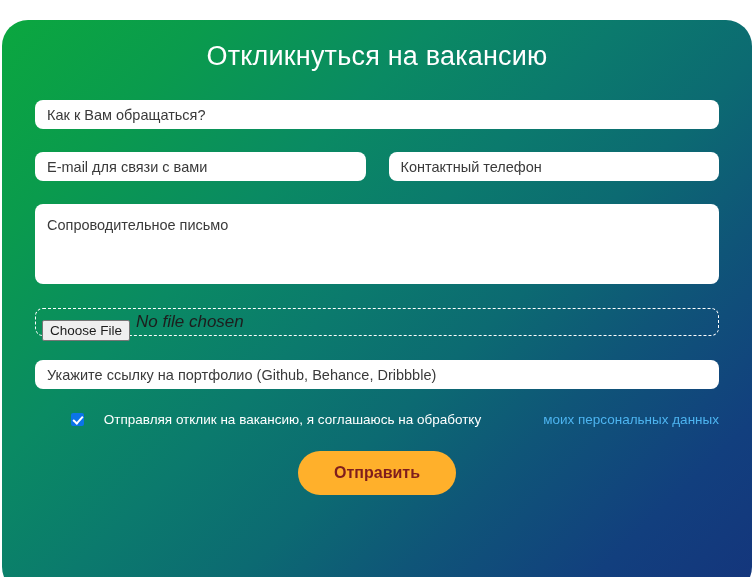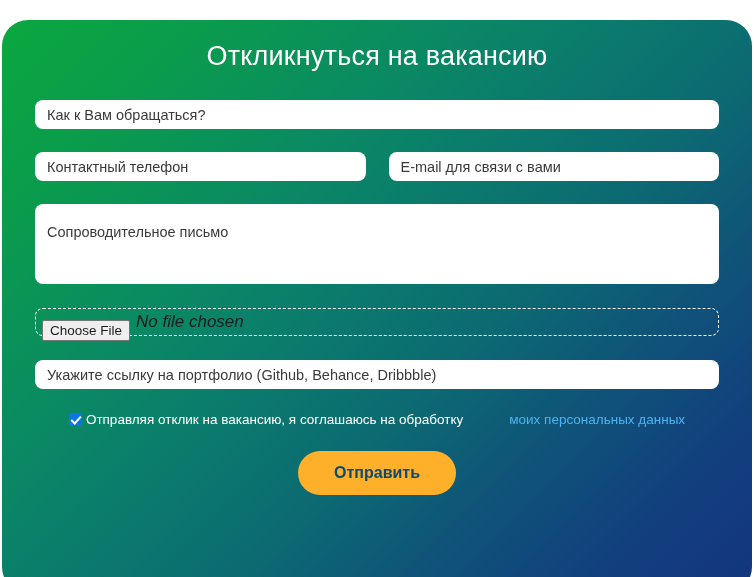--- a/index.html
+++ b/index.html
@@ -84,21 +84,21 @@
 
   .textarea {
     width: 100%;
     height: 80px;
     border: none;
     border-radius: 8px;
     background: #ffffff;
     font-family: "Liberation Sans", sans-serif;
     font-size: 14.5px;
     color: #2f2f2f;
-    padding: 20px 12px;
+    padding: 13px 12px;
     outline: none;
     resize: none;
     display: block;
     line-height: 1.2;
   }
   .textarea::placeholder { color: #3a3a3a; opacity: 1; }
 
   .file-row {
     margin-top: 24px;
     border: 1px dashed #ffffff;
@@ -134,22 +134,22 @@
     font-size: 17px;
     font-style: italic;
   }
 
   .portfolio-wrap { margin-top: 24px; }
 
   .consent-row {
     margin-top: 23px;
     display: flex;
     align-items: center;
-    justify-content: center;
-    gap: 4px;
+    justify-content: flex-end;
+    gap: 20px;
     color: #ffffff;
     font-size: 13.5px;
   }
 
   .checkbox {
     width: 13px;
     height: 13px;
     border-radius: 2px;
     background: #0b74e8;
     position: relative;
@@ -180,21 +180,21 @@
   .submit-wrap {
     margin-top: 24px;
     display: flex;
     justify-content: center;
   }
 
   .submit-btn {
     background: #ffb02b;
     border: none;
     border-radius: 22px;
-    color: #0c4a6e;
+    color: #7f1d1d;
     font-family: "Liberation Sans", sans-serif;
     font-size: 16px;
     font-weight: 700;
     height: 44px;
     padding: 0 36px;
     cursor: pointer;
     outline: none;
   }
 </style>
 </head>
@@ -203,22 +203,22 @@
 <div class="page">
   <div class="form-card">
 
     <h1 class="form-title">Откликнуться на вакансию</h1>
 
     <div class="form-body">
 
       <input class="field field-full" type="text" placeholder="Как к Вам обращаться?" style="">
 
       <div class="row">
+        <input class="field half" type="email" placeholder="E-mail для связи с вами" style="">
         <input class="field half" type="tel" placeholder="Контактный телефон" style="">
-        <input class="field half" type="email" placeholder="E-mail для связи с вами" style="">
       </div>
 
       <div class="textarea-wrap">
         <textarea class="textarea" placeholder="Сопроводительное письмо" style=""></textarea>
       </div>
 
       <div class="file-row">
         <span class="file-control">
           <button class="choose-file-btn">Choose File</button>
           <span class="file-status">No file chosen</span>

